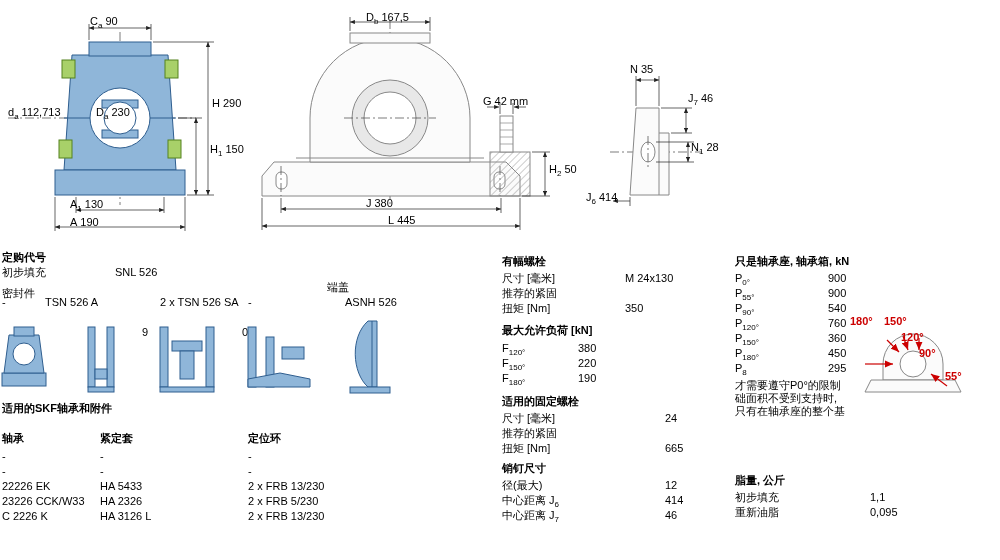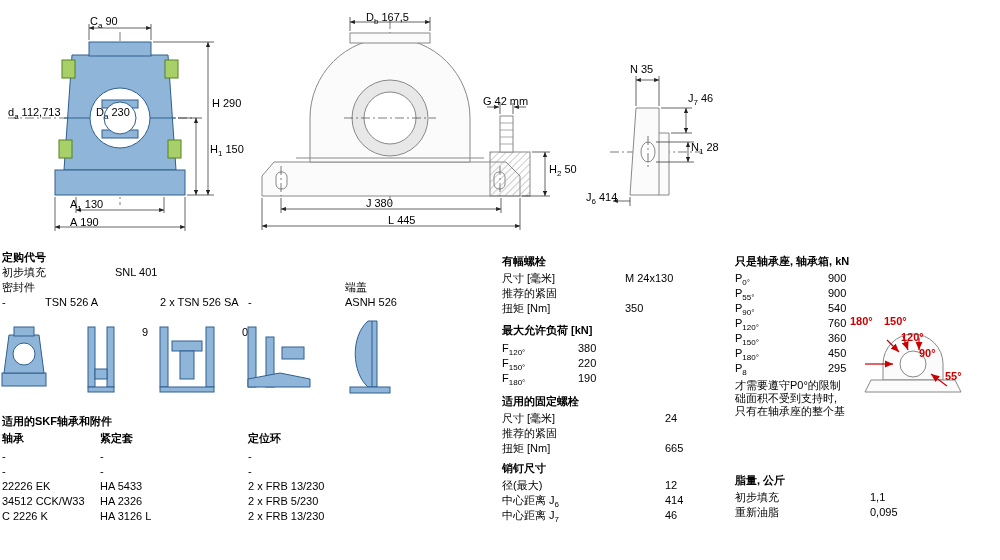--- a/index.html
+++ b/index.html
@@ -157,23 +157,23 @@
   <span class="dim" style="left:549px;top:163px"><span>H</span><sub>2</sub><span class="v">50</span></span>
   <span class="dim" style="left:366px;top:197px"><span>J</span><sub></sub><span class="v">380</span></span>
   <span class="dim" style="left:388px;top:214px"><span>L</span><sub></sub><span class="v">445</span></span>
   <span class="dim" style="left:630px;top:63px"><span>N</span><sub></sub><span class="v">35</span></span>
   <span class="dim" style="left:688px;top:92px"><span>J</span><sub>7</sub><span class="v">46</span></span>
   <span class="dim" style="left:691px;top:141px"><span>N</span><sub>1</sub><span class="v">28</span></span>
   <span class="dim" style="left:586px;top:191px"><span>J</span><sub>6</sub><span class="v">414</span></span>
 
   <span class="t b" style="left:2px;top:251px">定购代号</span>
   <span class="t" style="left:2px;top:266px">初步填充</span>
-  <span class="t" style="left:115px;top:266px">SNL 401</span>
-  <span class="t" style="left:2px;top:281px">密封件</span>
-  <span class="t" style="left:345px;top:281px">端盖</span>
+  <span class="t" style="left:115px;top:266px">SNL 526</span>
+  <span class="t" style="left:2px;top:287px">密封件</span>
+  <span class="t" style="left:327px;top:281px">端盖</span>
   <span class="t" style="left:2px;top:296px">-</span>
   <span class="t" style="left:45px;top:296px">TSN 526 A</span>
   <span class="t" style="left:160px;top:296px">2 x TSN 526 SA</span>
   <span class="t" style="left:248px;top:296px">-</span>
   <span class="t" style="left:345px;top:296px">ASNH 526</span>
   <span class="t" style="left:142px;top:326px">9</span>
   <span class="t" style="left:242px;top:326px">0</span>
 
   <svg class="abs" style="left:0;top:313px" width="400" height="92" viewBox="0 0 400 92">
     <g>
@@ -201,35 +201,35 @@
       <rect x="282" y="34" width="22" height="12" class="blue"></rect>
       <polygon points="248,66 280,60 310,66 310,74 248,74" class="blue"></polygon>
     </g>
     <g>
       <path d="M368,8 L377,8 L377,74 L368,74 C352,60 350,24 368,8 Z" class="blue"></path>
       <rect x="350" y="74" width="40" height="6" class="blue"></rect>
       <line x1="372" y1="8" x2="372" y2="74" stroke="#2F5E8F" stroke-width="1"></line>
     </g>
   </svg>
 
-  <span class="t b" style="left:2px;top:415px">适用的SKF轴承和附件</span>
+  <span class="t b" style="left:2px;top:402px">适用的SKF轴承和附件</span>
   <span class="t b" style="left:2px;top:432px">轴承</span>
   <span class="t b" style="left:100px;top:432px">紧定套</span>
   <span class="t b" style="left:248px;top:432px">定位环</span>
 
   <span class="t" style="left:2px;top:450px">-</span>
   <span class="t" style="left:100px;top:450px">-</span>
   <span class="t" style="left:248px;top:450px">-</span>
   <span class="t" style="left:2px;top:465px">-</span>
   <span class="t" style="left:100px;top:465px">-</span>
   <span class="t" style="left:248px;top:465px">-</span>
   <span class="t" style="left:2px;top:480px">22226 EK</span>
   <span class="t" style="left:100px;top:480px">HA 5433</span>
   <span class="t" style="left:248px;top:480px">2 x FRB 13/230</span>
-  <span class="t" style="left:2px;top:495px">34512 CCK/W33</span>
+  <span class="t" style="left:2px;top:495px">23226 CCK/W33</span>
   <span class="t" style="left:100px;top:495px">HA 2326</span>
   <span class="t" style="left:248px;top:495px">2 x FRB 5/230</span>
   <span class="t" style="left:2px;top:510px">C 2226 K</span>
   <span class="t" style="left:100px;top:510px">HA 3126 L</span>
   <span class="t" style="left:248px;top:510px">2 x FRB 13/230</span>
 
   <span class="t b" style="left:502px;top:255px">有幅螺栓</span>
   <span class="t" style="left:502px;top:272px">尺寸 [毫米]</span>
   <span class="t" style="left:625px;top:272px">M 24x130</span>
   <span class="t" style="left:502px;top:287px">推荐的紧固</span>

